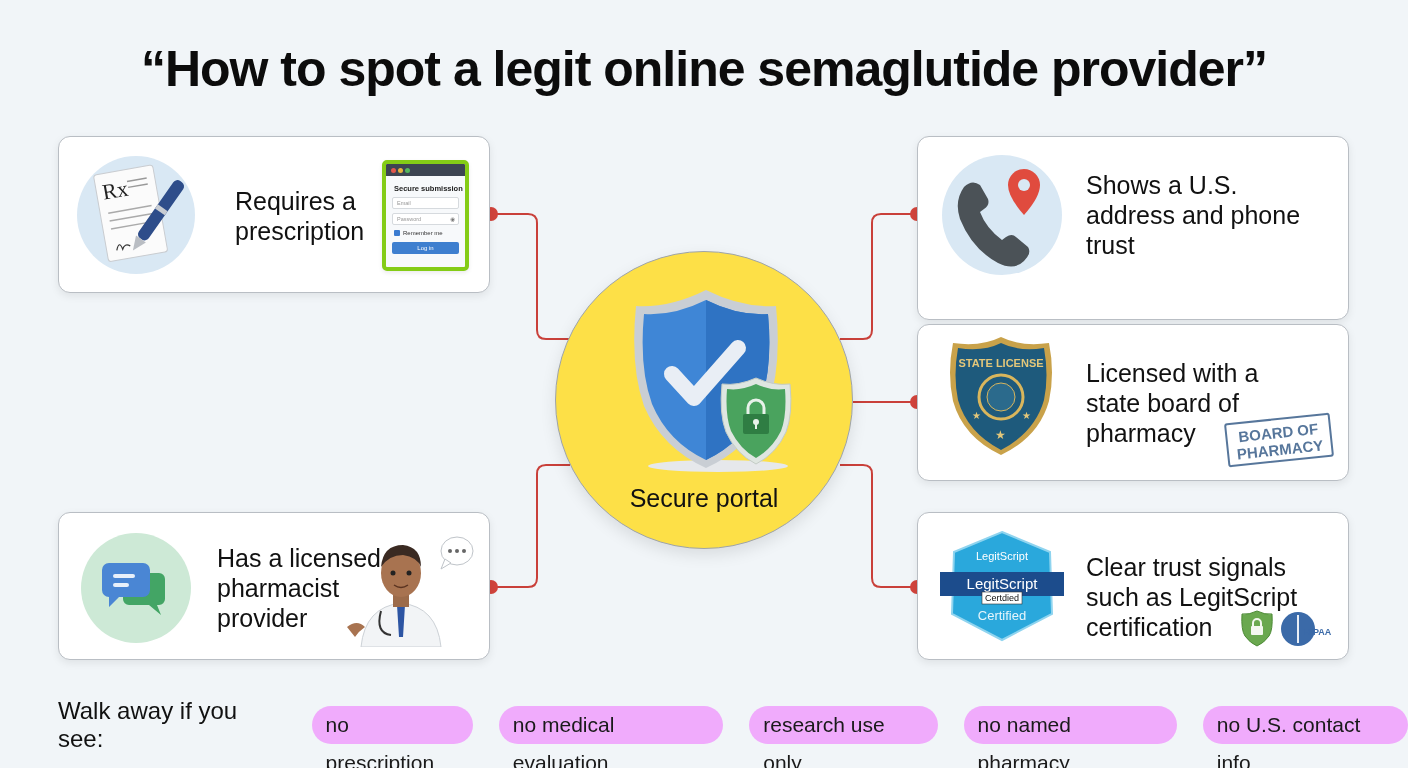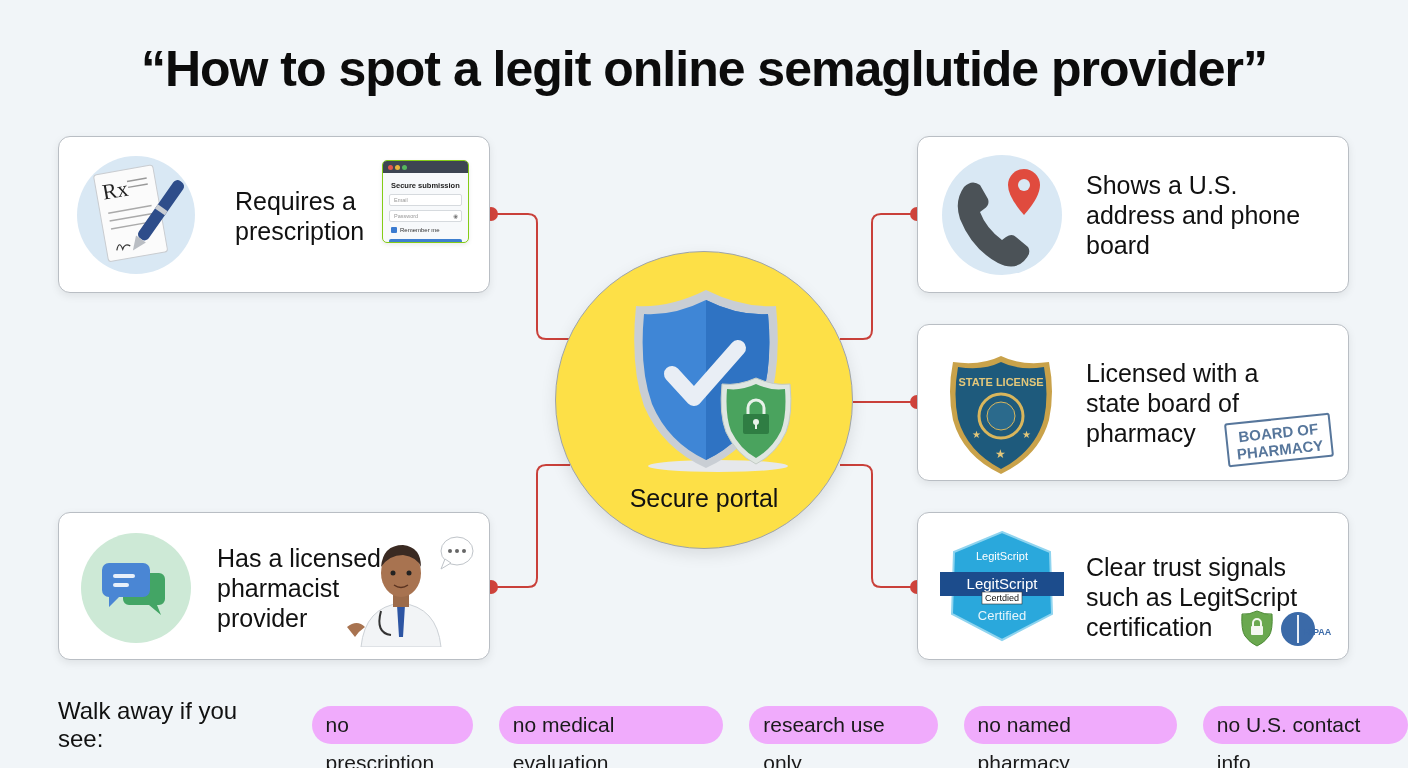--- a/index.html
+++ b/index.html
@@ -40,22 +40,22 @@
   .footer {
     position: absolute; left: 58px; top: 706px; height: 38px;
     display: flex; align-items: center; gap: 26px;
   }
   .footer-label { font-size: 24px; color: #111; margin-right: 4px; }
   .chip {
     background: #f0abfc; border-radius: 19px; padding: 0 14px;
     height: 38px; line-height: 38px; font-size: 21px; color: #1a1a1a;
   }
   .mini-form {
-    position: absolute; left: 382px; top: 160px; width: 87px; height: 83px;
-    background: #f7f9fb; border: 1px solid #84cc16; border-radius: 5px;
+    position: absolute; left: 382px; top: 160px; width: 87px; height: 111px;
+    background: #f7f9fb; border: 4px solid #84cc16; border-radius: 5px;
     box-shadow: 0 2px 4px rgba(0,0,0,0.08); overflow: hidden;
   }
   .mini-form .bar { height: 12px; background: #3d4552; position: relative; }
   .dot { position: absolute; top: 4px; width: 5px; height: 5px; border-radius: 50%; }
   .mini-form .mtitle { font-size: 7.5px; font-weight: bold; margin: 8px 0 0 8px; color: #222; }
   .mini-field {
     margin: 4px 6px 0 6px; height: 12px; border: 1px solid #d6dade; border-radius: 2px;
     background: #fff; font-size: 5.5px; color: #999; padding-left: 4px; line-height: 10px;
     position: relative;
   }
@@ -172,37 +172,37 @@
     <svg width="38" height="36" viewBox="0 0 38 36">
       <ellipse cx="20" cy="16" rx="16" ry="14" fill="#fff" stroke="#bfc4c9"></ellipse>
       <path d="M8 24 l-4 10 l10 -6z" fill="#fff" stroke="#bfc4c9"></path>
       <circle cx="13" cy="16" r="2" fill="#666"></circle>
         <circle cx="20" cy="16" r="2" fill="#666"></circle>
         <circle cx="27" cy="16" r="2" fill="#666"></circle>
     </svg>
   </div>
 </div>
 
-<div class="card" style="left:917px;top:136px;width:432px;height:157px;">
+<div class="card" style="left:917px;top:136px;width:432px;height:184px;">
   <div class="icon-circle" style="left:24px;top:18px;width:120px;height:120px;background:#d9e8f4;">
     <svg width="120" height="120" viewBox="0 0 120 120">
       <path d="M22 32 q8 -8 16 -2 l8 14 q2 6 -4 10 l-4 3 q6 16 22 28 l4 -3 q6 -4 10 0 l12 10 q4 6 -4 14 q-10 10 -26 2 q-26 -14 -38 -44 q-6 -18 4 -32z" fill="#4b5257"></path>
       <path d="M82 14 a16 16 0 0 1 16 16 q0 12 -16 30 q-16 -18 -16 -30 a16 16 0 0 1 16 -16z" fill="#e04b3e"></path>
       <circle cx="82" cy="30" r="6" fill="#d9e8f4"></circle>
     </svg>
   </div>
   <div class="label" style="left:168px;top:33px;">
     <div>Shows a U.S.</div>
     <div>address and phone</div>
-    <div>board</div>
+    <div>trust</div>
   </div>
 </div>
 
 <div class="card" style="left:917px;top:324px;width:432px;height:157px;">
-  <div style="position:absolute;left:26px;top:27px;width:114px;height:126px;">
+  <div style="position:absolute;left:26px;top:8px;width:114px;height:126px;">
     <svg width="114" height="126" viewBox="0 0 114 126">
       <path d="M57 4 q20 10 48 6 q6 30 0 58 q-10 36 -48 54 q-38 -18 -48 -54 q-6 -28 0 -58 q28 4 48 -6z" fill="#c9a24a"></path>
       <path d="M57 10 q18 9 43 5 q5 28 0 52 q-9 32 -43 50 q-34 -18 -43 -50 q-5 -24 0 -52 q25 4 43 -5z" fill="#1e5a7c"></path>
       <text x="57" y="34" text-anchor="middle" font-size="11" font-weight="bold" fill="#e3c77a" font-family="Liberation Sans, sans-serif">STATE LICENSE</text>
       <circle cx="57" cy="64" r="22" fill="none" stroke="#d9b65c" stroke-width="3"></circle>
       <circle cx="57" cy="64" r="14" fill="#2b6a8c" stroke="#d9b65c"></circle>
       <text x="28" y="86" font-size="10" fill="#e3c77a">★</text>
       <text x="78" y="86" font-size="10" fill="#e3c77a">★</text>
       <text x="51" y="106" font-size="12" fill="#e3c77a">★</text>
     </svg>

